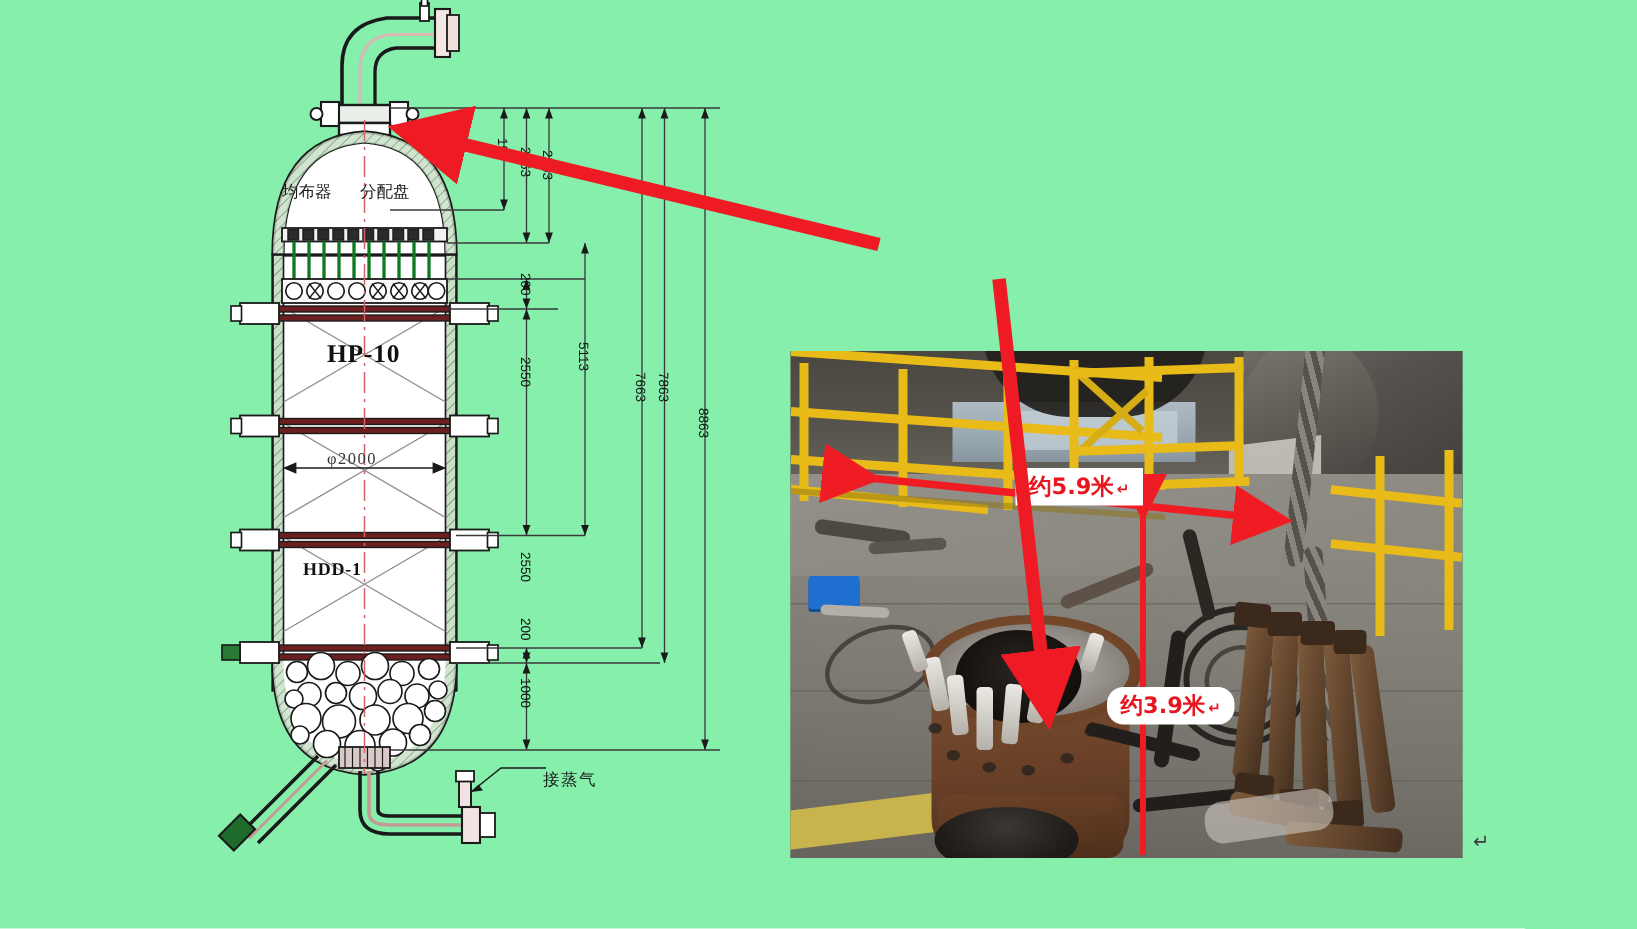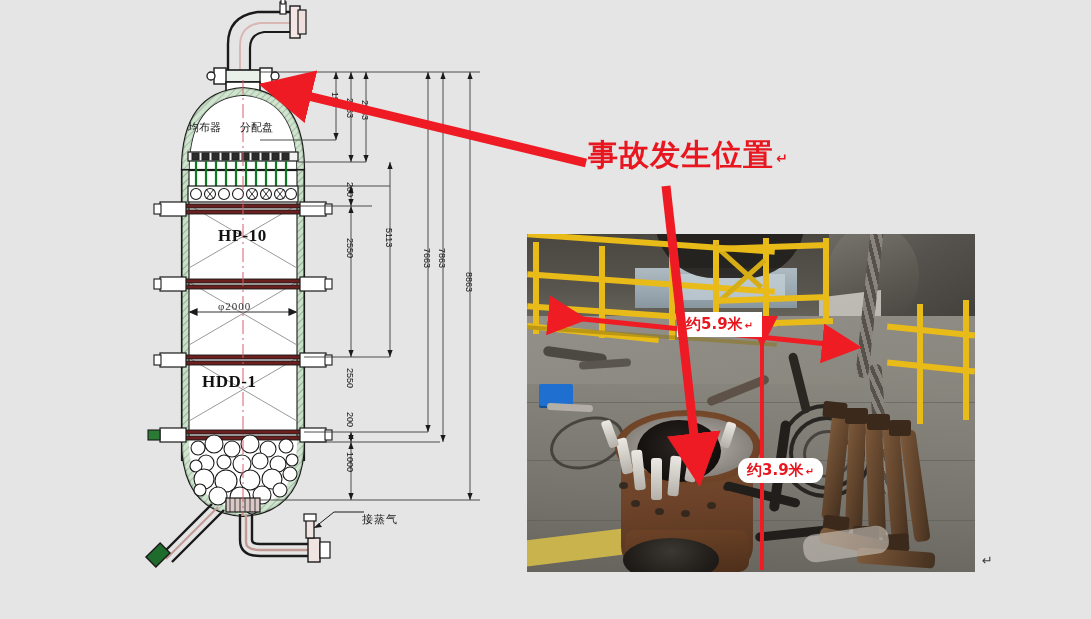--- a/index.html
+++ b/index.html
@@ -1,18 +1,18 @@
 <!DOCTYPE html>
 <html><head>
 <meta charset="utf-8">
 <style>
   html,body{margin:0;padding:0;background:#ffffff;}
   body{width:1091px;height:619px;overflow:hidden;
        font-family:"Liberation Sans","DejaVu Sans",sans-serif;}
-  #slide{position:relative;width:1091px;height:619px;background:#e5e5e5;}
+  #slide{position:relative;width:1091px;height:619px;background:#86efac;}
 
   
   .abs{position:absolute;}
   .nosel{user-select:none;}
   .vtext{writing-mode:vertical-rl;text-orientation:mixed;}
 
   
   #drawing{left:140px;top:0px;width:360px;height:600px;}
   #drawing svg{display:block;}
 
@@ -375,21 +375,21 @@
         <path d="M330,72 l-2.6,7 h5.2 z"></path>
           <path d="M330,500 l-2.6,-7 h5.2 z"></path>
       </g>
     </svg>
 
     <div class="abs nosel" style="left:48px;top:120px;font-size:11px;color:#1a1a1a;font-family:'DejaVu Sans',sans-serif;">均布器</div>
     <div class="abs nosel" style="left:100px;top:120px;font-size:11px;color:#1a1a1a;font-family:'DejaVu Sans',sans-serif;">分配盘</div>
 
     <div class="abs nosel" style="left:66px;top:226px;font-size:17px;font-weight:700;color:#111;letter-spacing:.5px;font-family:'Liberation Serif',serif;margin-left:12px;">HP-10</div>
 
-    <div class="abs nosel" style="left:62px;top:372px;font-size:17px;font-weight:700;color:#111;letter-spacing:.5px;font-family:'Liberation Serif',serif;">HDD-1</div>
+    <div class="abs nosel" style="left:62px;top:372px;font-size:12px;font-weight:700;color:#111;letter-spacing:.5px;font-family:'Liberation Serif',serif;">HDD-1</div>
 
     <div class="abs nosel" style="left:78px;top:300px;font-size:11px;color:#333;font-family:'Liberation Serif',serif;letter-spacing:1px;">φ2000</div>
 
     <div class="abs nosel" style="left:222px;top:512px;font-size:11px;color:#1a1a1a;font-family:'DejaVu Sans',sans-serif;letter-spacing:1px;">接蒸气</div>
     <svg class="abs" style="left:168px;top:504px;" width="60" height="34">
       <path d="M56,8 L26,8 L6,24" stroke="#1a1a1a" stroke-width="1" fill="none"></path>
       <path d="M6,24 l8,-1 l-3,-4 z" fill="#1a1a1a"></path>
     </svg>
 
     <div class="abs vtext nosel" style="left:190px;top:92px;font-size:9px;color:#111;font-family:'Liberation Sans',sans-serif;">150</div>
@@ -530,23 +530,20 @@
     <div class="meas" style="left:150px;top:78px;text-align:center;">
       <span>约5.9米</span><span class="pilcrow">↵</span>
     </div>
     <div class="meas" style="left:211px;top:224px;border-radius:11px;">
       <span>约3.9米</span><span class="pilcrow">↵</span>
     </div>
   </div>
 
   <div class="abs" id="photo-pilcrow">↵</div>
 
-  <div class="abs" id="callout-title">
-    <span>事故发生位置</span><span class="pilcrow">↵</span>
-  </div>
 
   <svg class="abs" id="slide-arrows" viewBox="0 0 1091 619">
     <defs>
       <marker id="bigah" markerWidth="6" markerHeight="6" refX="3.2" refY="3" orient="auto">
         <path d="M0,0 L6,3 L0,6 z" fill="#ee1b24"></path>
       </marker>
     </defs>
 
     <line x1="586" y1="163" x2="283" y2="90" stroke="#ee1b24" stroke-width="9" marker-end="url(#bigah)"></line>
 

